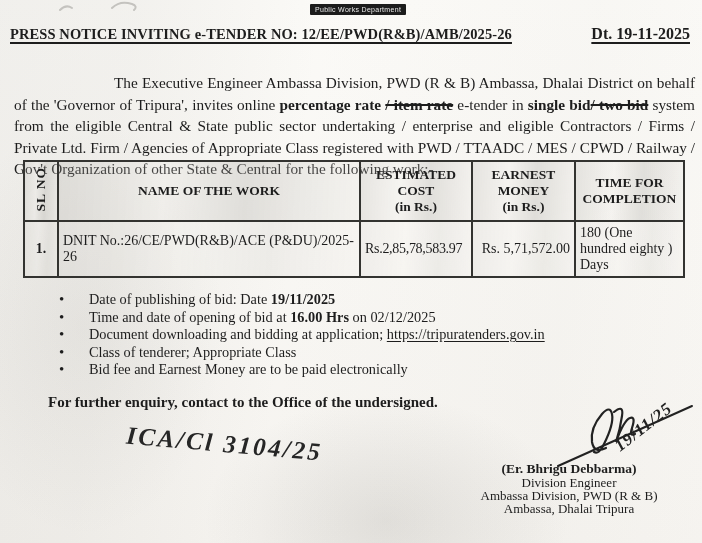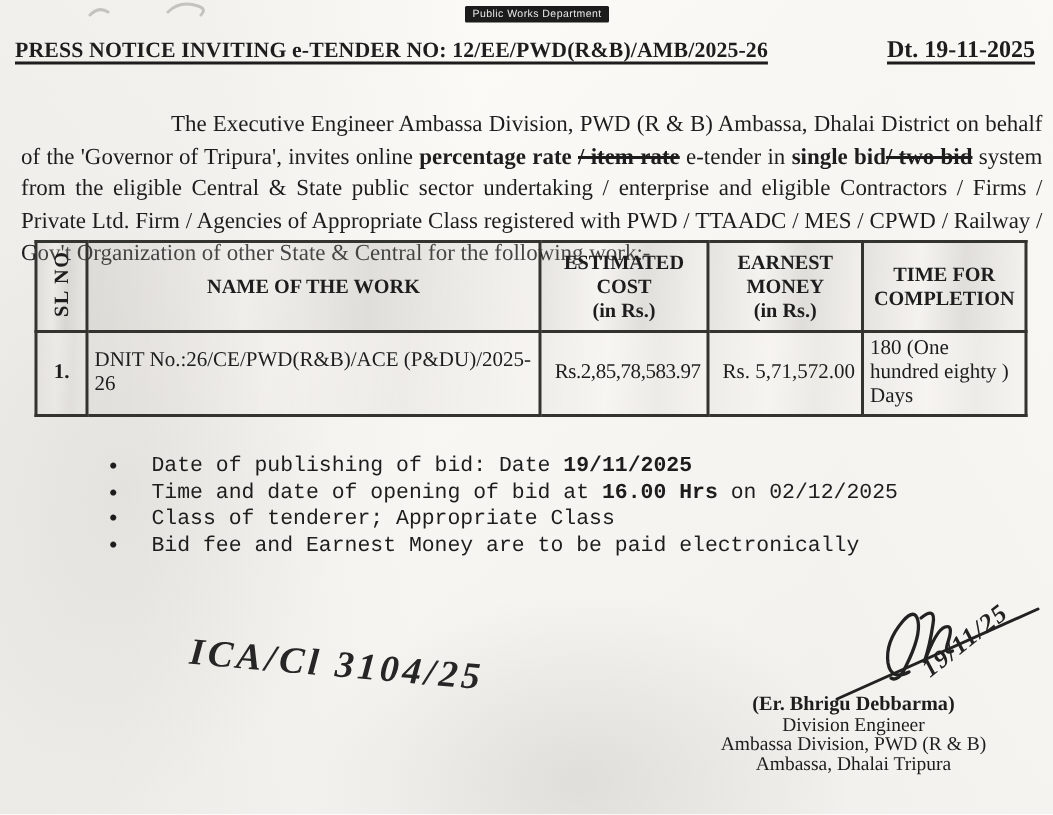--- a/index.html
+++ b/index.html
@@ -73,29 +73,28 @@
   }
   .th-label{display:block;}
   .th-sub{display:block;font-weight:bold;}
   .vtext{
     writing-mode:vertical-rl;transform:rotate(180deg);
     letter-spacing:1px;font-weight:bold;white-space:nowrap;
     margin:0 auto;
   }
   td.c-sl{text-align:center;font-weight:bold;}
   td.c-name{text-align:left;font-size:14px;}
-  td.c-cost{text-align:right;font-size:13px;letter-spacing:-.3px;padding-left:2px;}
+  td.c-cost{text-align:left;font-size:13px;letter-spacing:-.3px;padding-left:2px;}
   td.c-earnest{text-align:right;font-size:13.5px;}
   td.c-time{font-size:13.5px;line-height:16px;}
   
   ul.bullets{
     top:287px;left:48px;width:625px;
-    list-style:none;margin:16px;padding:0;
+    list-style:none;margin:4px;padding:0;
     font-size:14.3px;
-    font-family:Liberation Mono, monospace;
   }
   ul.bullets li{
     position:relative;padding-left:37px;
     line-height:17.6px;
   }
   ul.bullets li::before{
     content:"\2022";
     position:absolute;left:7px;top:0;
     font-size:15px;
   }
@@ -172,24 +171,26 @@
         <td class="c-cost">Rs.2,85,78,583.97</td>
         <td class="c-earnest">Rs. 5,71,572.00</td>
         <td class="c-time">180 (One hundred eighty ) Days</td>
       </tr>
     </tbody>
   </table>
 
   <ul class="abs bullets">
     <li><span>Date of publishing of bid: Date </span><span class="seg-bold">19/11/2025</span></li>
     <li><span>Time and date of opening of bid at </span><span class="seg-bold">16.00 Hrs</span><span> on 02/12/2025</span></li>
+    <li><span>Document downloading and bidding at application; </span><span class="seg-link">https://tripuratenders.gov.in</span></li>
     <li><span>Class of tenderer; Appropriate Class</span></li>
     <li><span>Bid fee and Earnest Money are to be paid electronically</span></li>
   </ul>
 
+  <div class="abs enquiry">For further enquiry, contact to the Office of the undersigned.</div>
 
   <div class="abs hand-ref">ICA/Cl 3104/25</div>
 
   <svg class="abs sign-svg" width="182" height="80" viewBox="0 0 182 80">
 
     <path d="M86 52 q-12 6 -14 -6 q-2 -14 10 -28 q8 -9 10 0 q2 10 -8 30 q-5 11 -10 8 M94 16 q10 -8 8 4 q-2 14 -6 26 q8 -22 14 -24 q6 -2 2 10 q-3 9 3 6" fill="none" stroke="#222" stroke-width="2.2" stroke-linecap="round"></path>
 
     <path d="M38 70 L172 10" fill="none" stroke="#222" stroke-width="2" stroke-linecap="round"></path>
 
     <text x="0" y="0" transform="translate(100 56) rotate(-38)" font-family="Liberation Serif, DejaVu Serif, serif" font-style="italic" font-weight="bold" font-size="17" letter-spacing="1" fill="#222">19/11/25</text>

